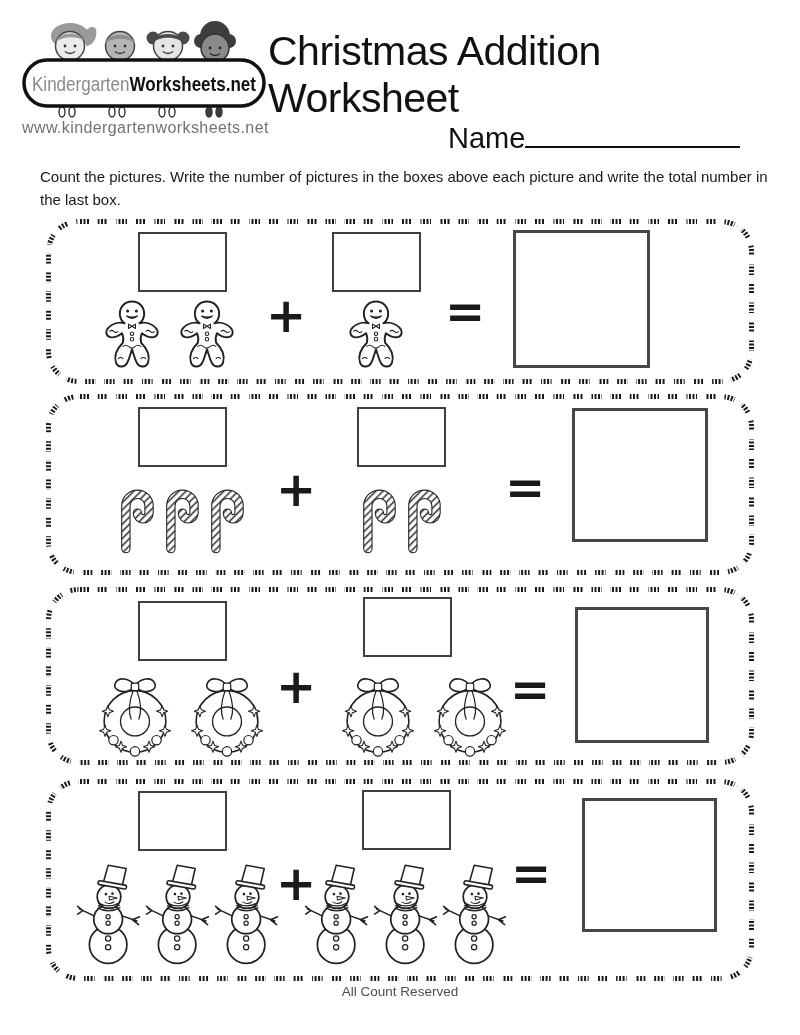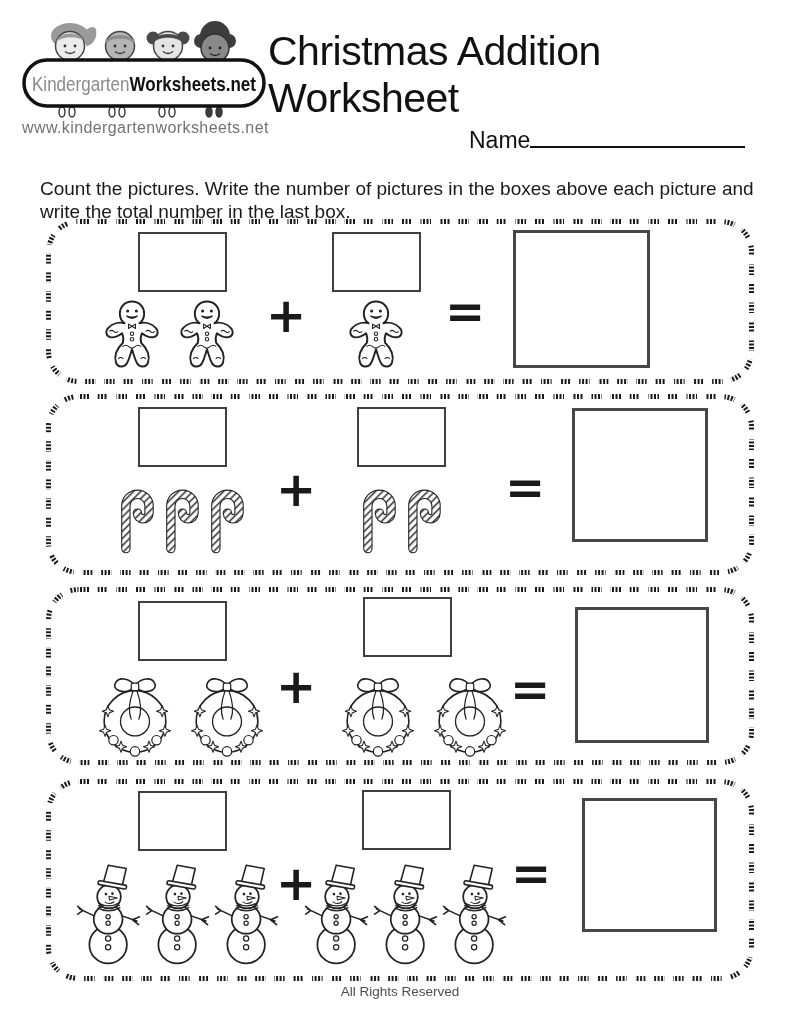--- a/index.html
+++ b/index.html
@@ -4,23 +4,23 @@
 <style>
   html,body{margin:0;padding:0;background:#fff;}
   #page{position:relative;width:800px;height:1035px;background:#fff;overflow:hidden;
         font-family:"Liberation Sans",sans-serif;color:#1a1a1a;}
 
   
   .logo{position:absolute;left:18px;top:12px;width:252px;height:112px;}
   .logo svg{position:absolute;left:0;top:0;}
   .website{position:absolute;left:22px;top:119px;font-size:16px;color:#737373;letter-spacing:.4px;}
   .title{position:absolute;left:268px;top:28px;width:430px;font-size:41px;letter-spacing:-.5px;color:#111;}
-  .name-row{position:absolute;left:448px;top:116px;font-size:23px;color:#111;white-space:nowrap;margin-left:21px;}
+  .name-row{position:absolute;left:448px;top:116px;font-size:29px;color:#111;white-space:nowrap;}
   .name-line{display:inline-block;width:215px;border-bottom:2px solid #111;height:30px;vertical-align:baseline;}
-  .instructions{position:absolute;left:40px;top:177px;width:740px;font-size:19px;line-height:23px;color:#1a1a1a;}
+  .instructions{position:absolute;left:40px;top:165px;width:740px;font-size:15px;line-height:23px;color:#1a1a1a;}
 
   
   .panel{position:absolute;left:45px;width:710px;}
   .stitch{position:absolute;left:0;top:0;pointer-events:none;}
   .s1{top:218px;height:167px;}
   .s2{top:393px;height:183px;}
   .s3{top:586px;height:180px;}
   .s4{top:778px;height:204px;}
 
   .abox{position:absolute;background:#fff;border:2px solid #3f3f3f;width:85px;height:56px;}
@@ -315,16 +315,16 @@
         </svg>
         <svg class="pic pic-snowman">
           <use href="#sym-snowman"></use>
         </svg>
       </div>
     <div class="op eq">=</div>
     <div class="sumbox"><span></span></div>
   </section>
 
   <div class="footer">
-    <div>All Rights Reserved</div>
+    <div>All Count Reserved</div>
   </div>
 
 </div>
 
 </body></html>

